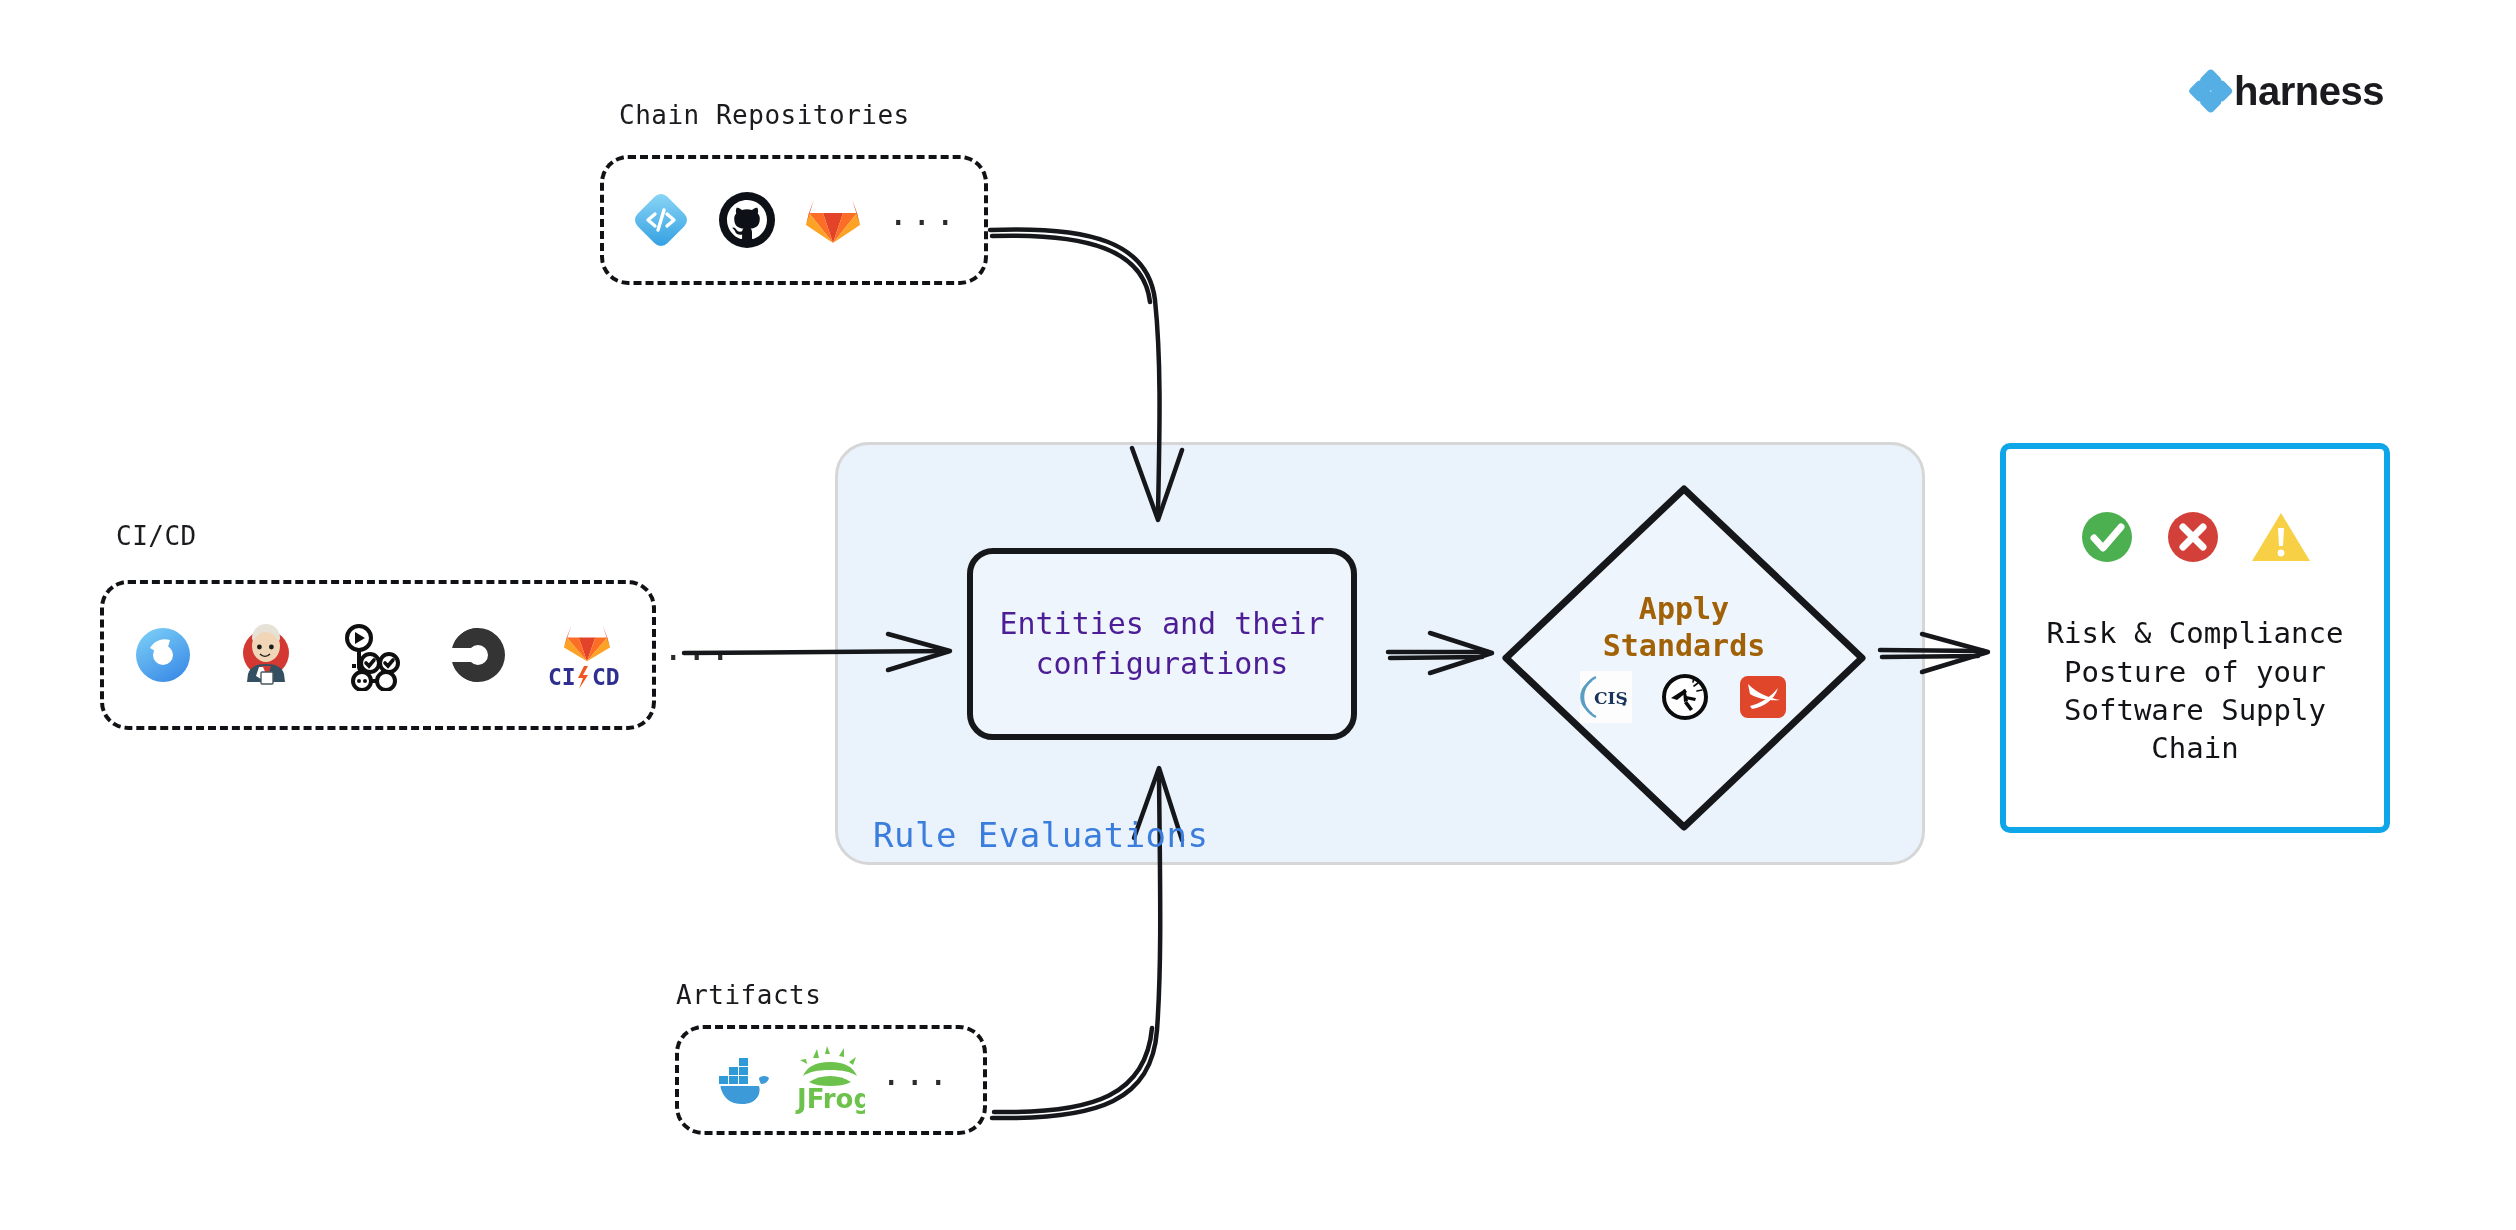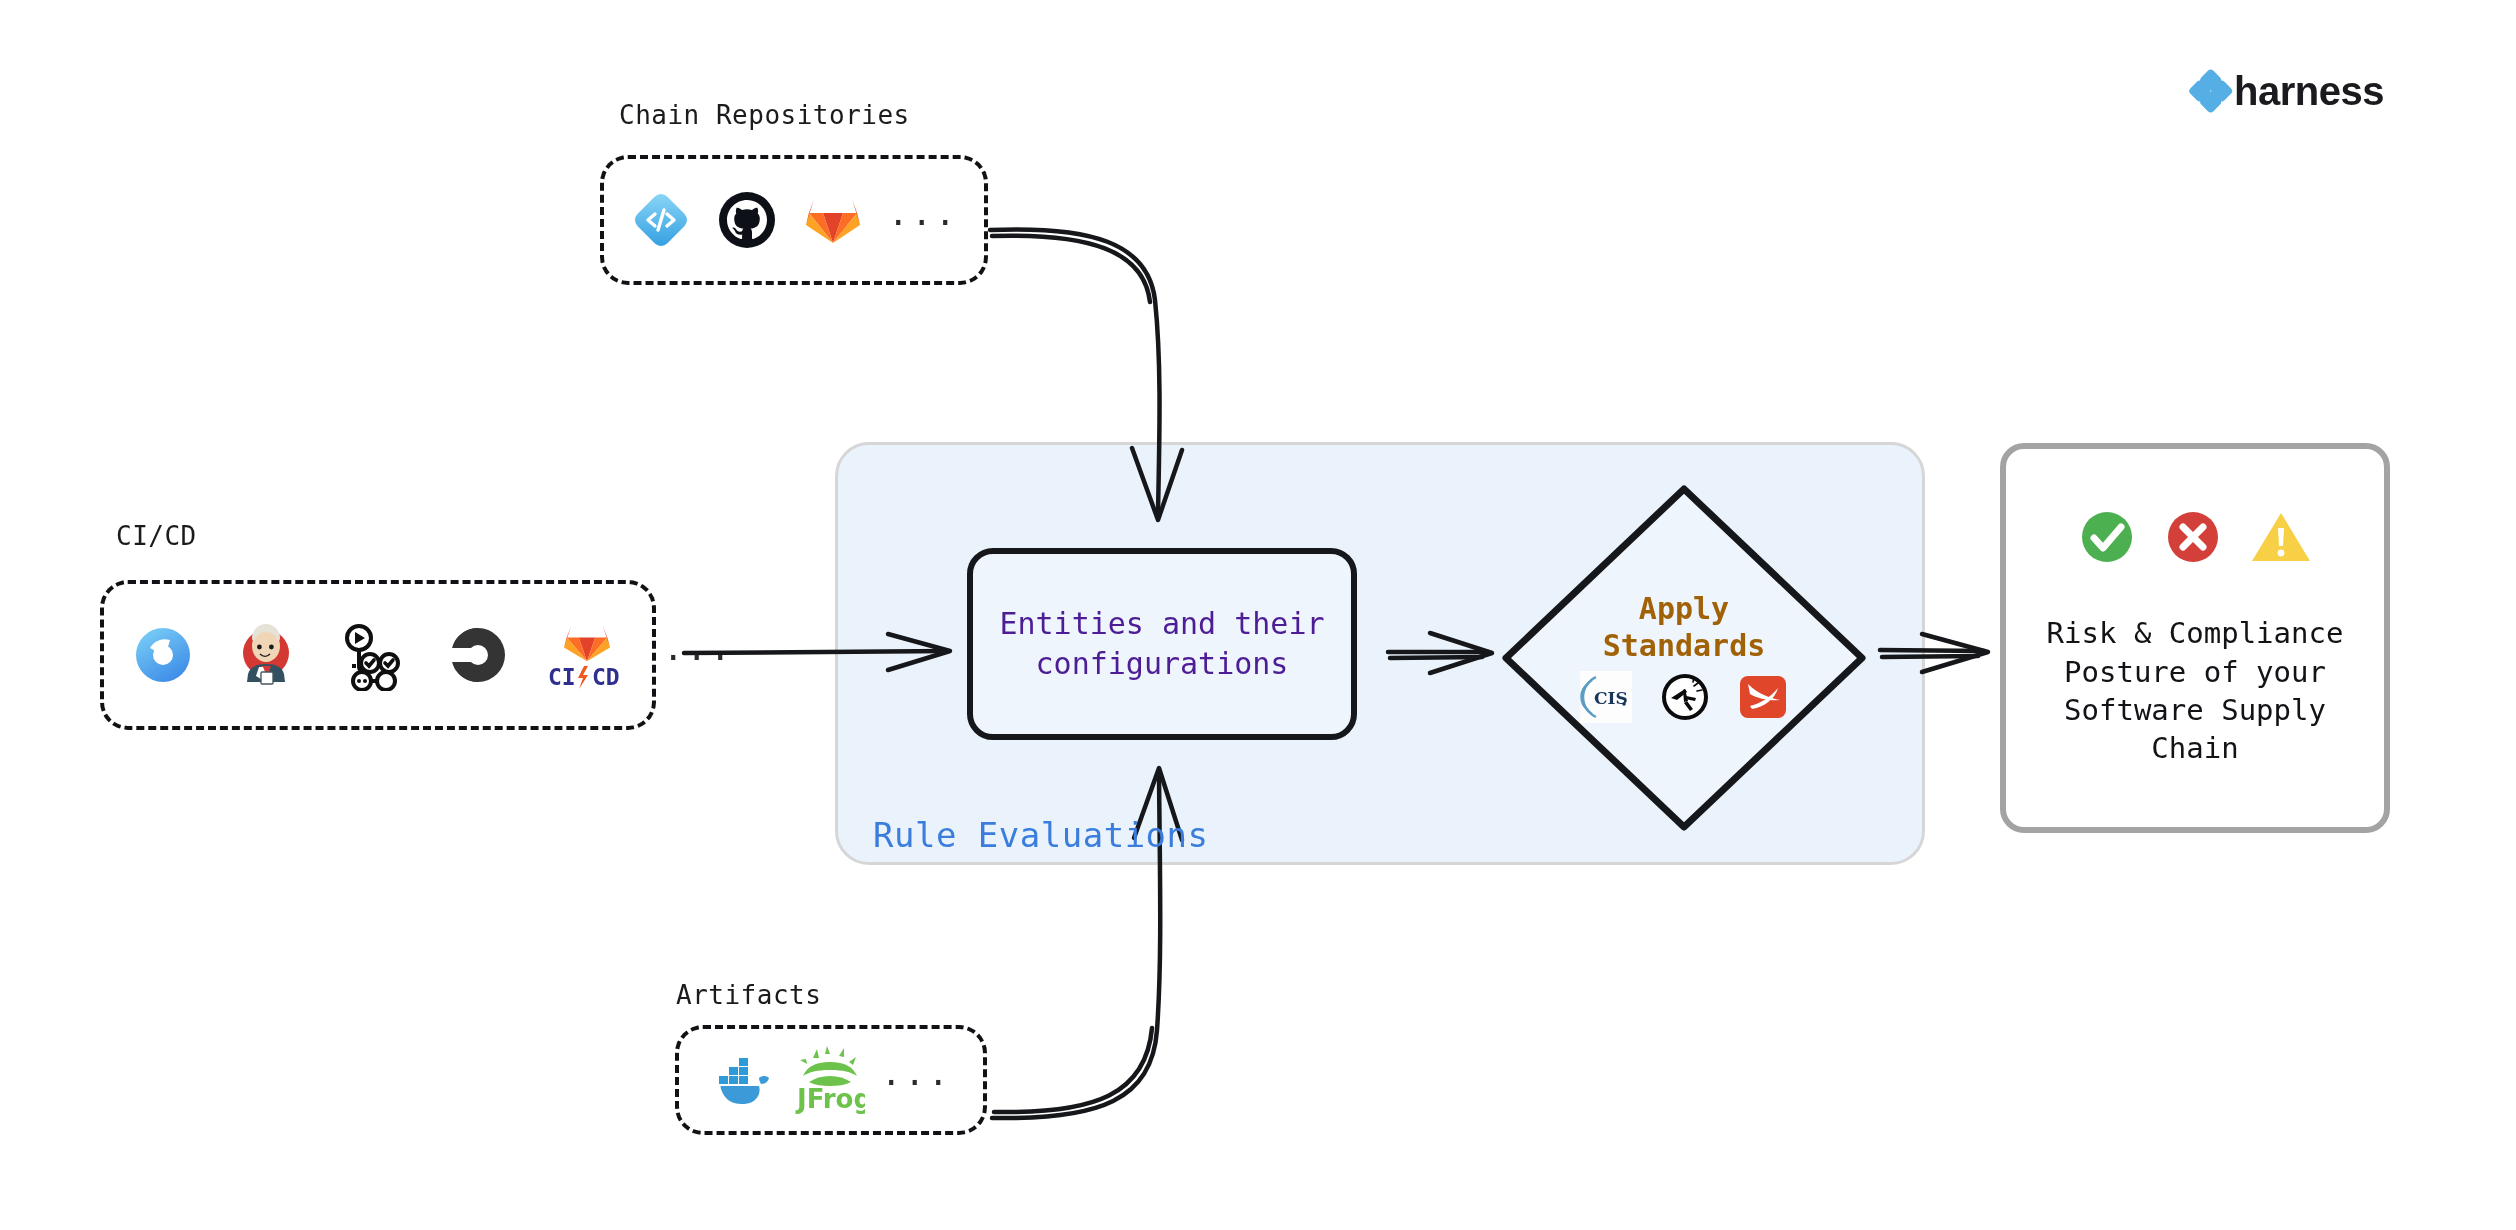--- a/index.html
+++ b/index.html
@@ -24,21 +24,21 @@
                 display:flex;align-items:center;justify-content:center;box-sizing:border-box;}
   .entities-text{font-size:30px;line-height:1.32;color:#4c1d95;text-align:center;white-space:pre-line;}
 
   .diamond-wrap{position:absolute;left:1500px;top:483px;width:368px;height:350px;}
   .diamond-content{position:absolute;left:0;top:0;width:368px;height:350px;
                    display:flex;flex-direction:column;align-items:center;justify-content:center;}
   .diamond-text{font-size:30px;line-height:1.25;color:#a16207;text-align:center;white-space:pre-line;margin-bottom:6px;font-weight:bold;}
   .std-icons{display:flex;align-items:center;gap:28px;}
 
   .outcome-box{position:absolute;left:2000px;top:443px;width:390px;height:390px;
-               border:6px solid #a3a3a3;border-radius:24px;background:#ffffff;
+               border:6px solid #0ea5e9;border-radius:10px;background:#ffffff;
                display:flex;flex-direction:column;align-items:center;justify-content:center;box-sizing:border-box;}
   .status-row{display:flex;gap:28px;align-items:center;margin-bottom:44px;}
   .outcome-text{font-size:29px;line-height:1.32;color:#121317;text-align:center;white-space:pre-line;}
 
   .brand{position:absolute;left:2188px;top:68px;display:flex;align-items:center;}
   .brand-name{font-family:"Liberation Sans",sans-serif;font-size:40px;font-weight:700;color:#1b1b1f;letter-spacing:-0.5px;}
 </style>
 </head>
 <body>
 

